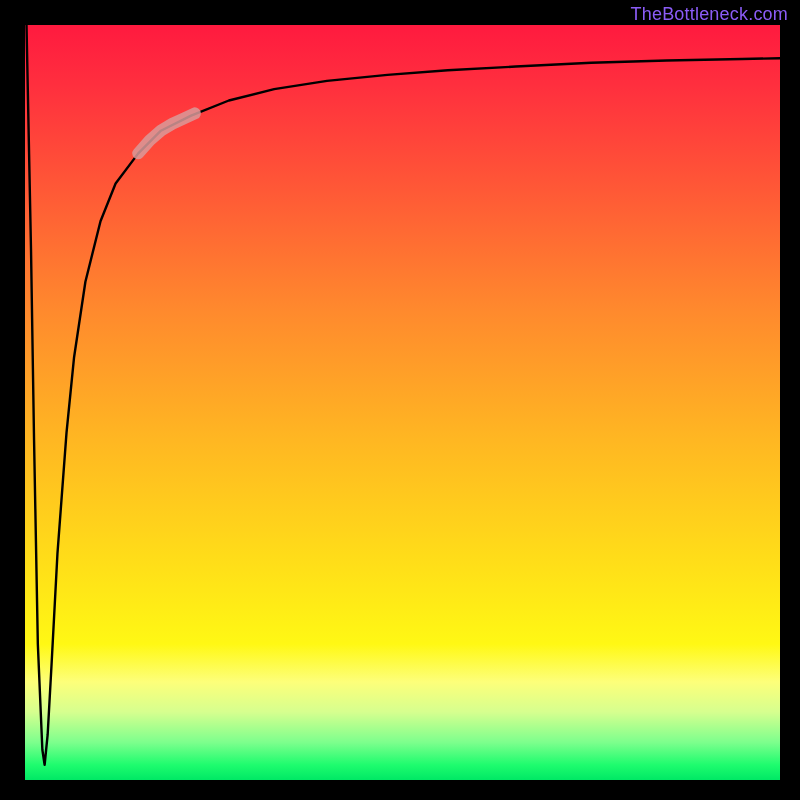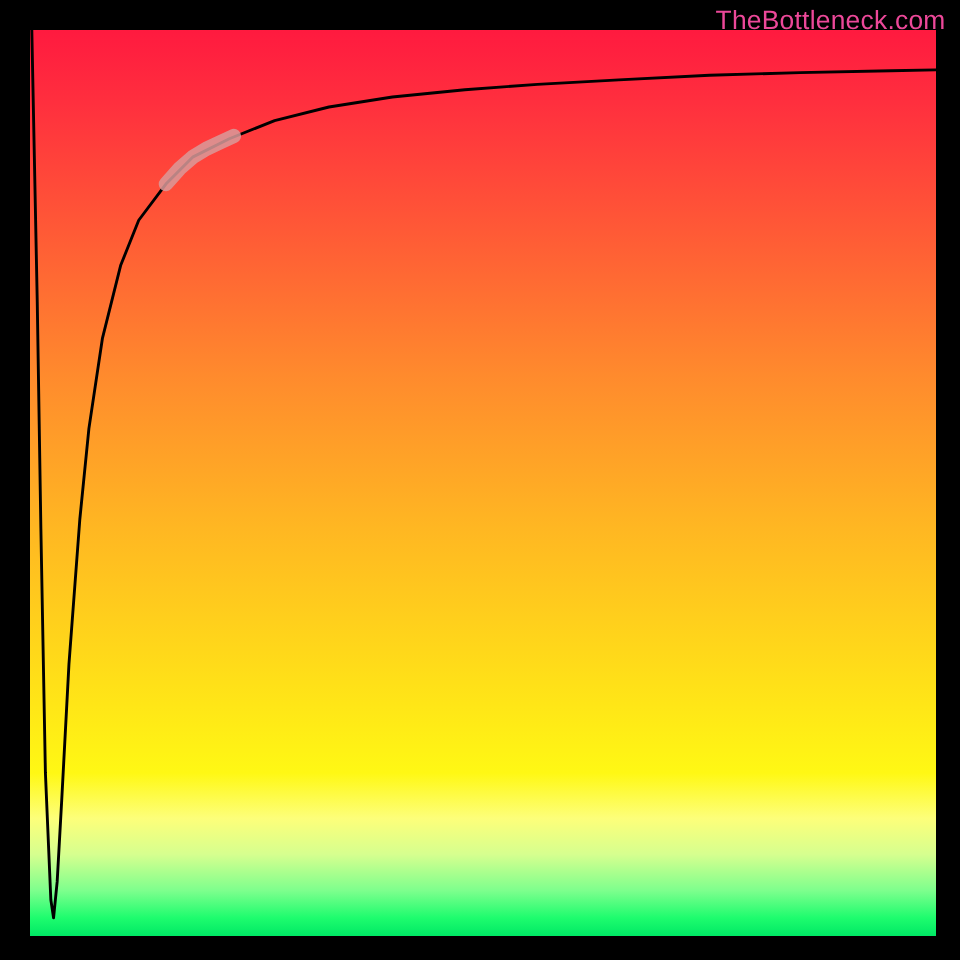--- a/index.html
+++ b/index.html
@@ -14,22 +14,22 @@
   .frame {
     position: relative;
     width: 800px;
     height: 800px;
     background: #000;
   }
   .attrib {
     position: absolute;
     top: 4px;
     right: 12px;
-    color: #ec4899;
-    font-size: 22px;
+    color: #8b5cf6;
+    font-size: 18px;
     font-weight: 500;
     letter-spacing: 0.2px;
     z-index: 3;
   }
   .plot-area {
     position: absolute;
     left: 25px;
     top: 25px;
     width: 755px;
     height: 755px;

